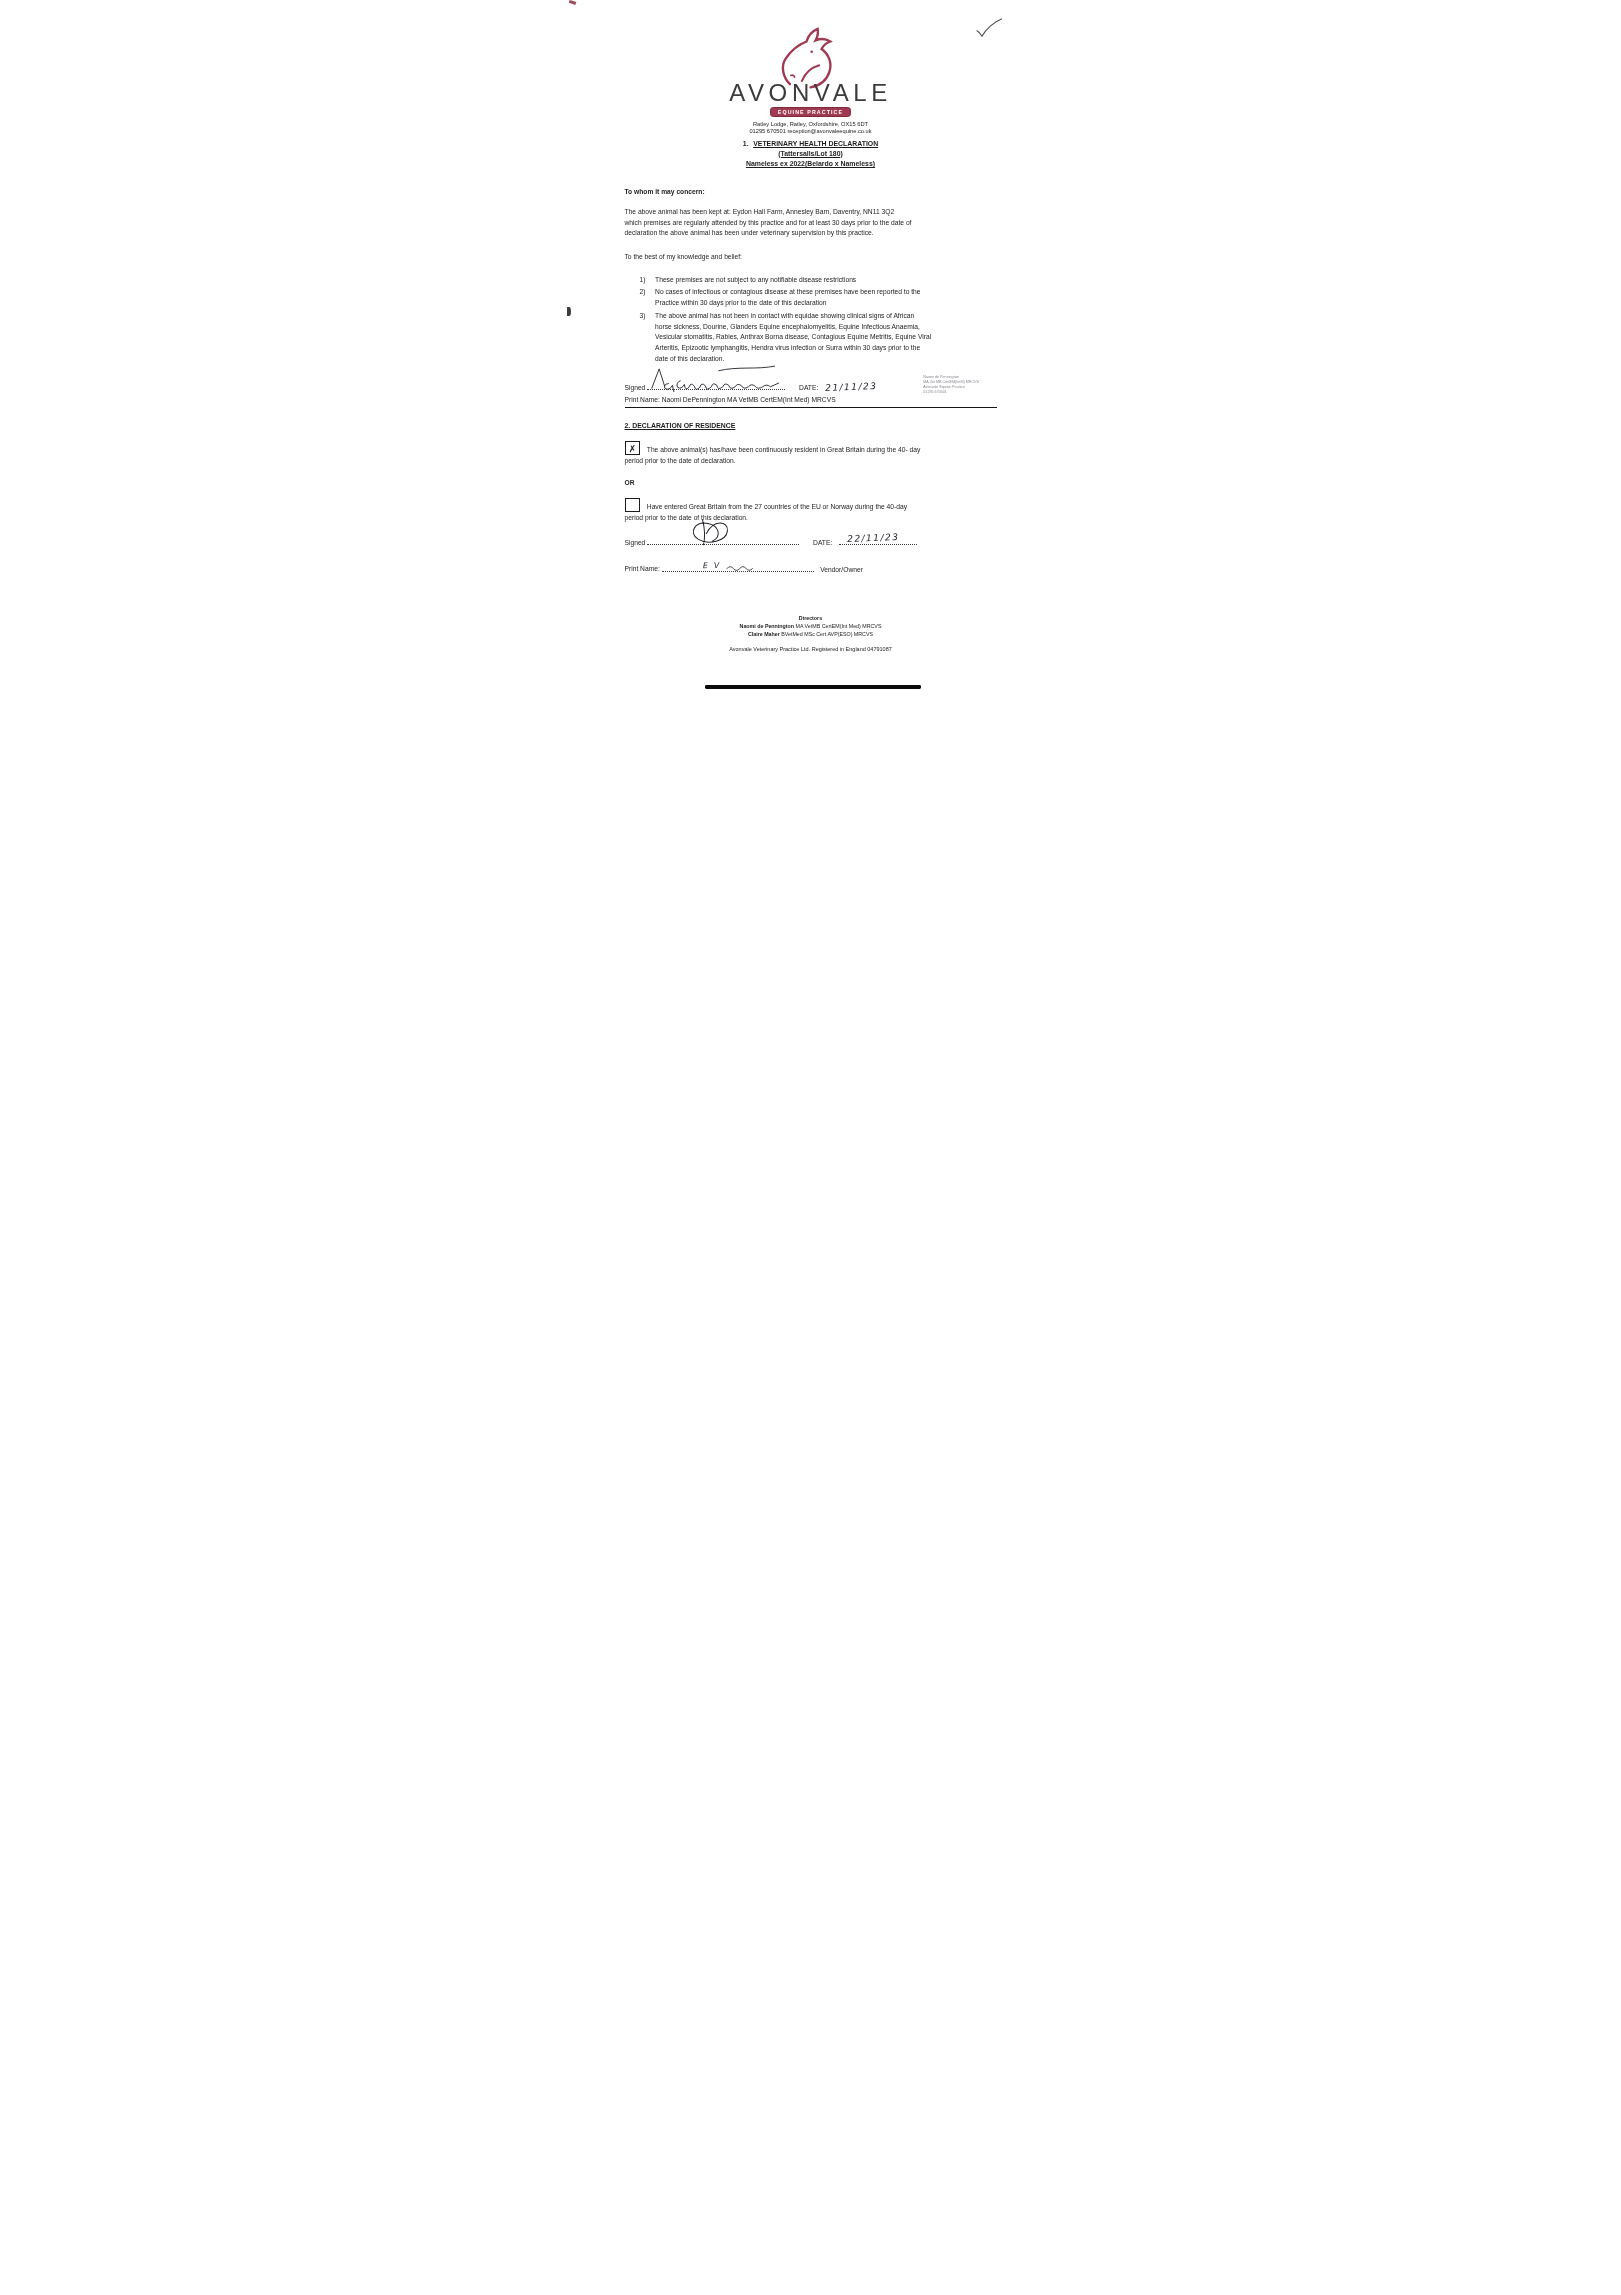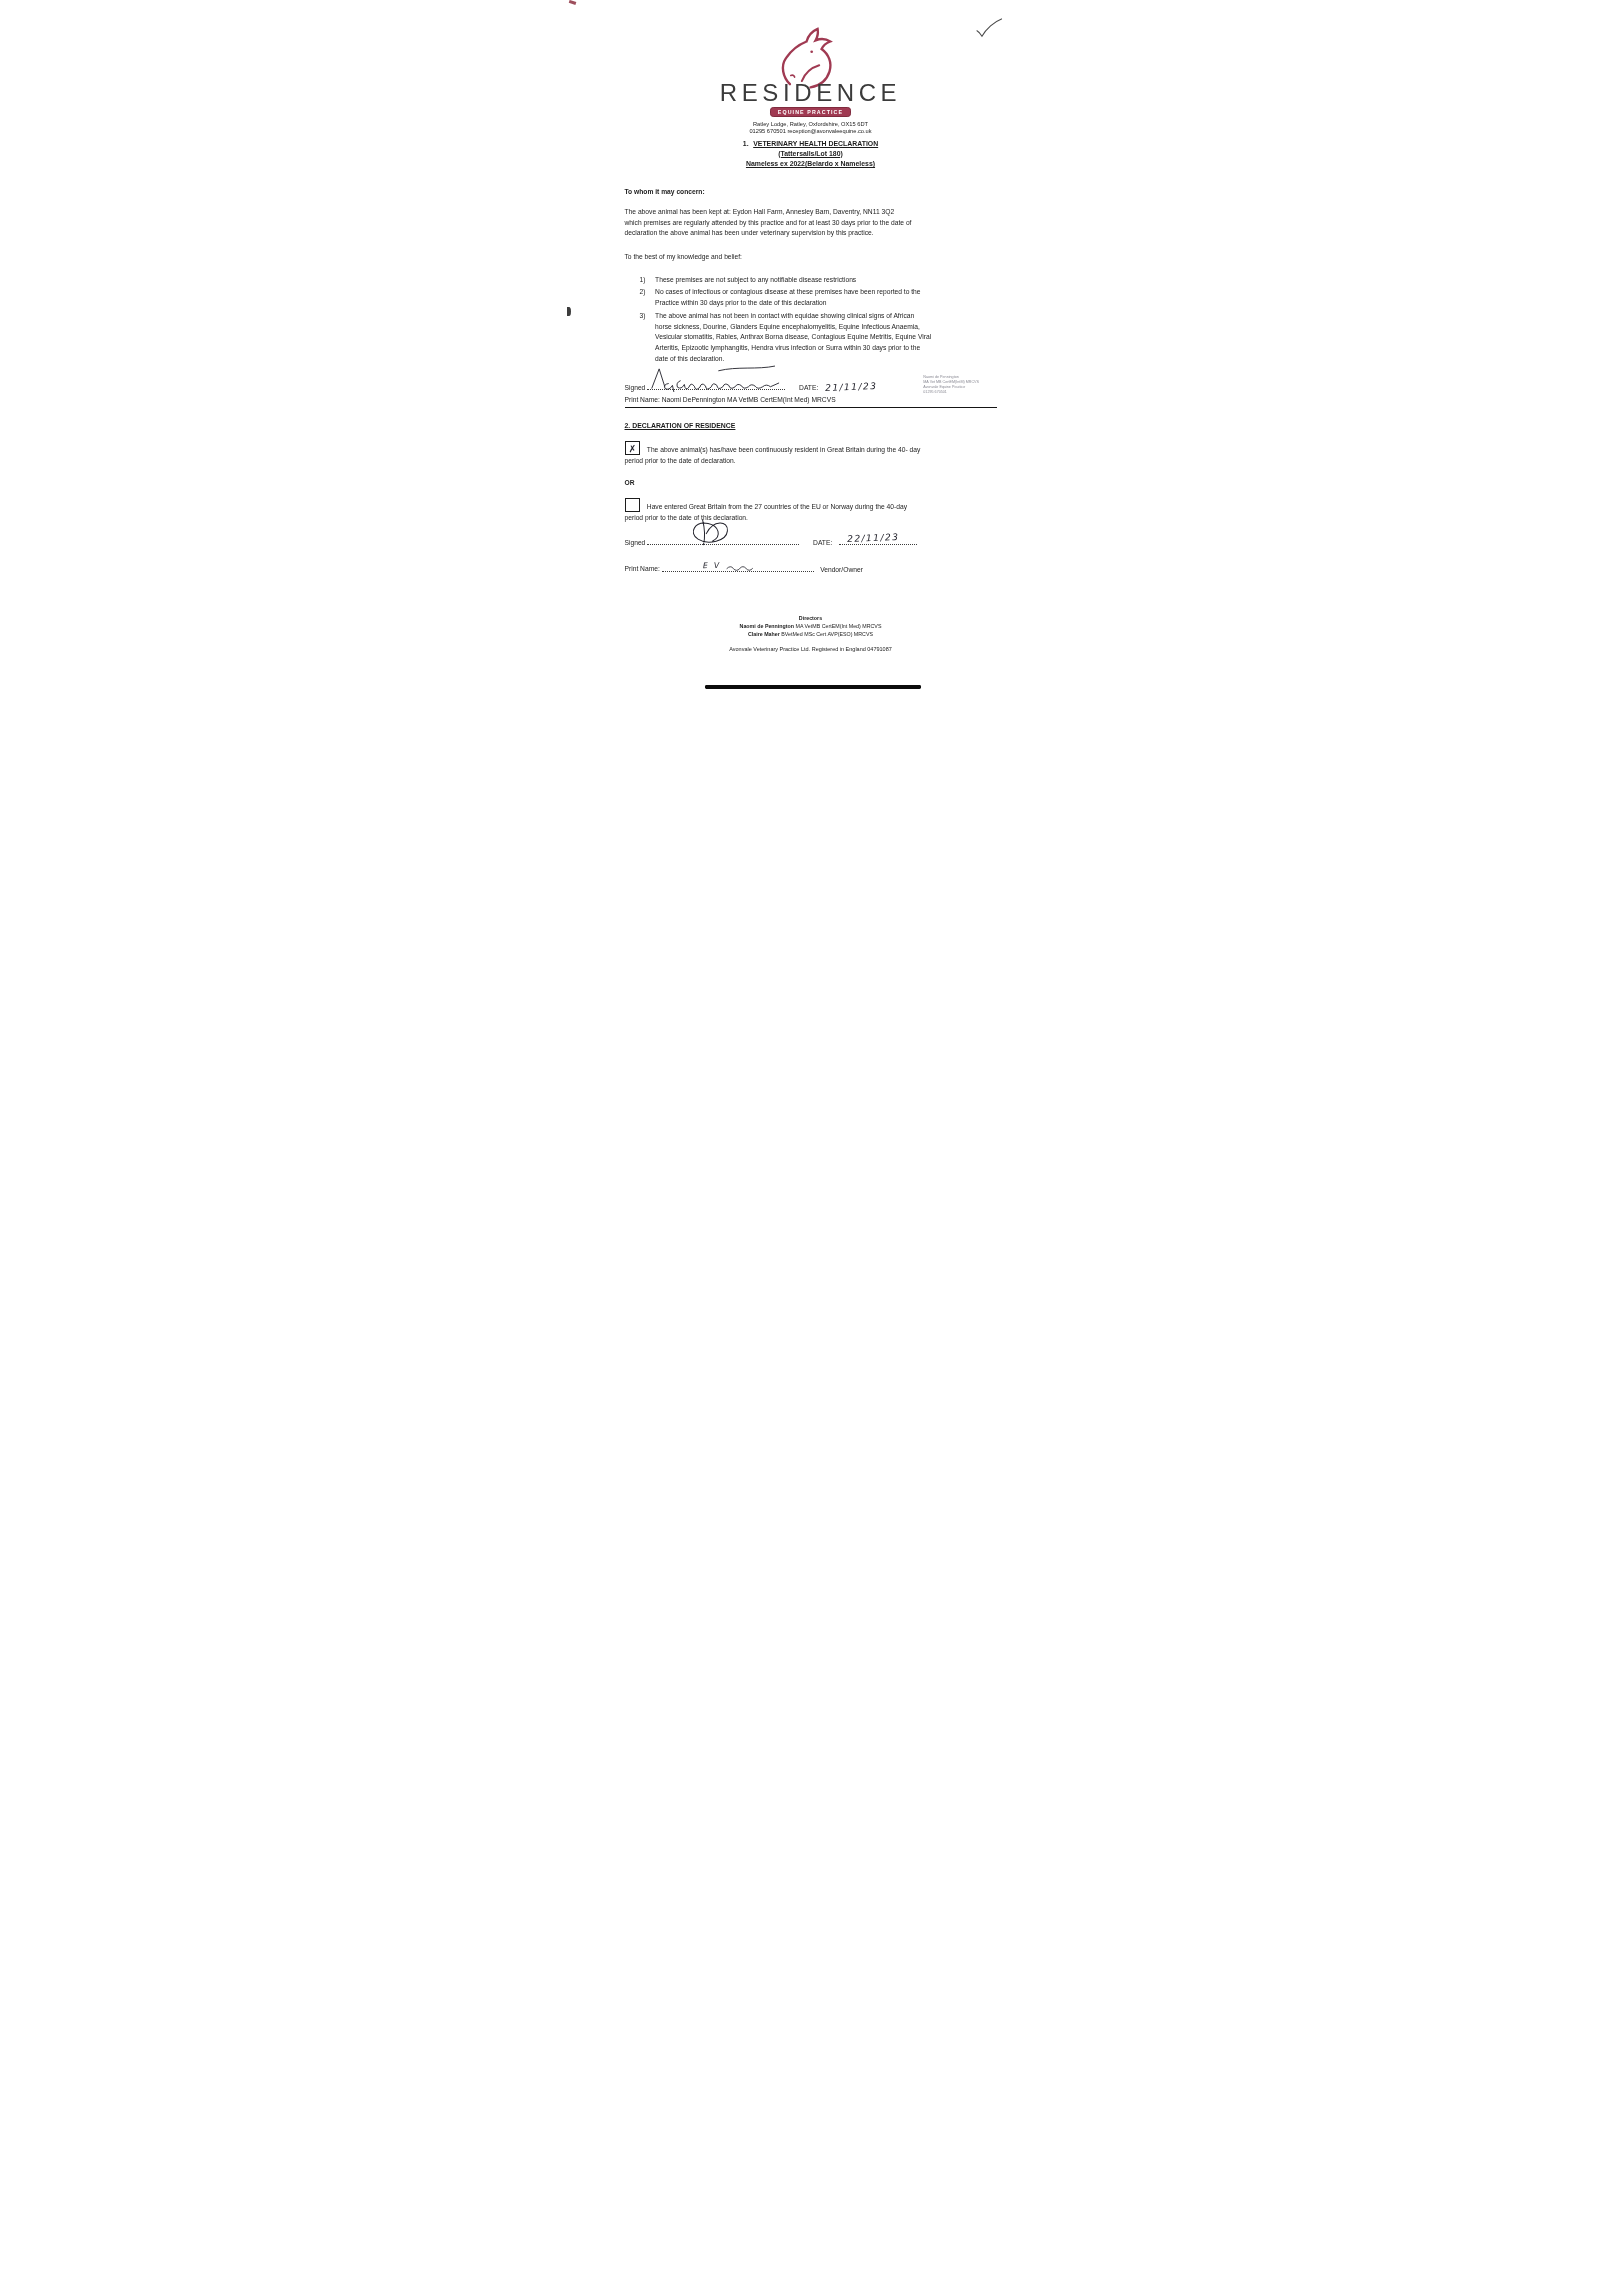--- a/index.html
+++ b/index.html
@@ -98,21 +98,21 @@
     <path d="M4 28 C8 30 12 35 15 40 C24 24 42 8 58 2" fill="none" stroke="#4a4a4a" stroke-width="2.4" stroke-linecap="round"></path>
   </svg>
 
   <div class="logo-block">
     <svg class="horse-svg" width="87" height="69" viewBox="0 0 220 170">
       <path d="M58 150 C40 132 34 104 48 84 C60 66 80 50 100 42 C104 28 114 16 128 10 C130 21 128 30 123 39 C136 34 149 35 160 42 C149 46 142 52 138 61 C156 74 165 96 158 118 C151 140 132 154 110 158" fill="none" stroke="#a03a52" stroke-width="6" stroke-linecap="round"></path>
       <path d="M88 142 C96 122 112 108 132 102" fill="none" stroke="#a03a52" stroke-width="5" stroke-linecap="round"></path>
       <path d="M60 128 q7 -3 10 4" fill="none" stroke="#a03a52" stroke-width="4" stroke-linecap="round"></path>
       <circle cx="113" cy="68" r="3.4" fill="#a03a52"></circle>
     </svg>
-    <div class="logo-word">RESIDENCE</div>
+    <div class="logo-word">AVONVALE</div>
     <div>
       <span class="badge">EQUINE PRACTICE</span>
     </div>
     <div class="addr">Ratley Lodge, Ratley, Oxfordshire, OX15 6DT</div>
     <div class="contact">01295 670501 reception@avonvaleequine.co.uk</div>
     <div class="doc-title">
       <span class="num">1.</span><span class="u">VETERINARY HEALTH DECLARATION</span>
     </div>
     <div class="doc-sub">
       <span class="u">(Tattersalls/Lot 180)</span>

